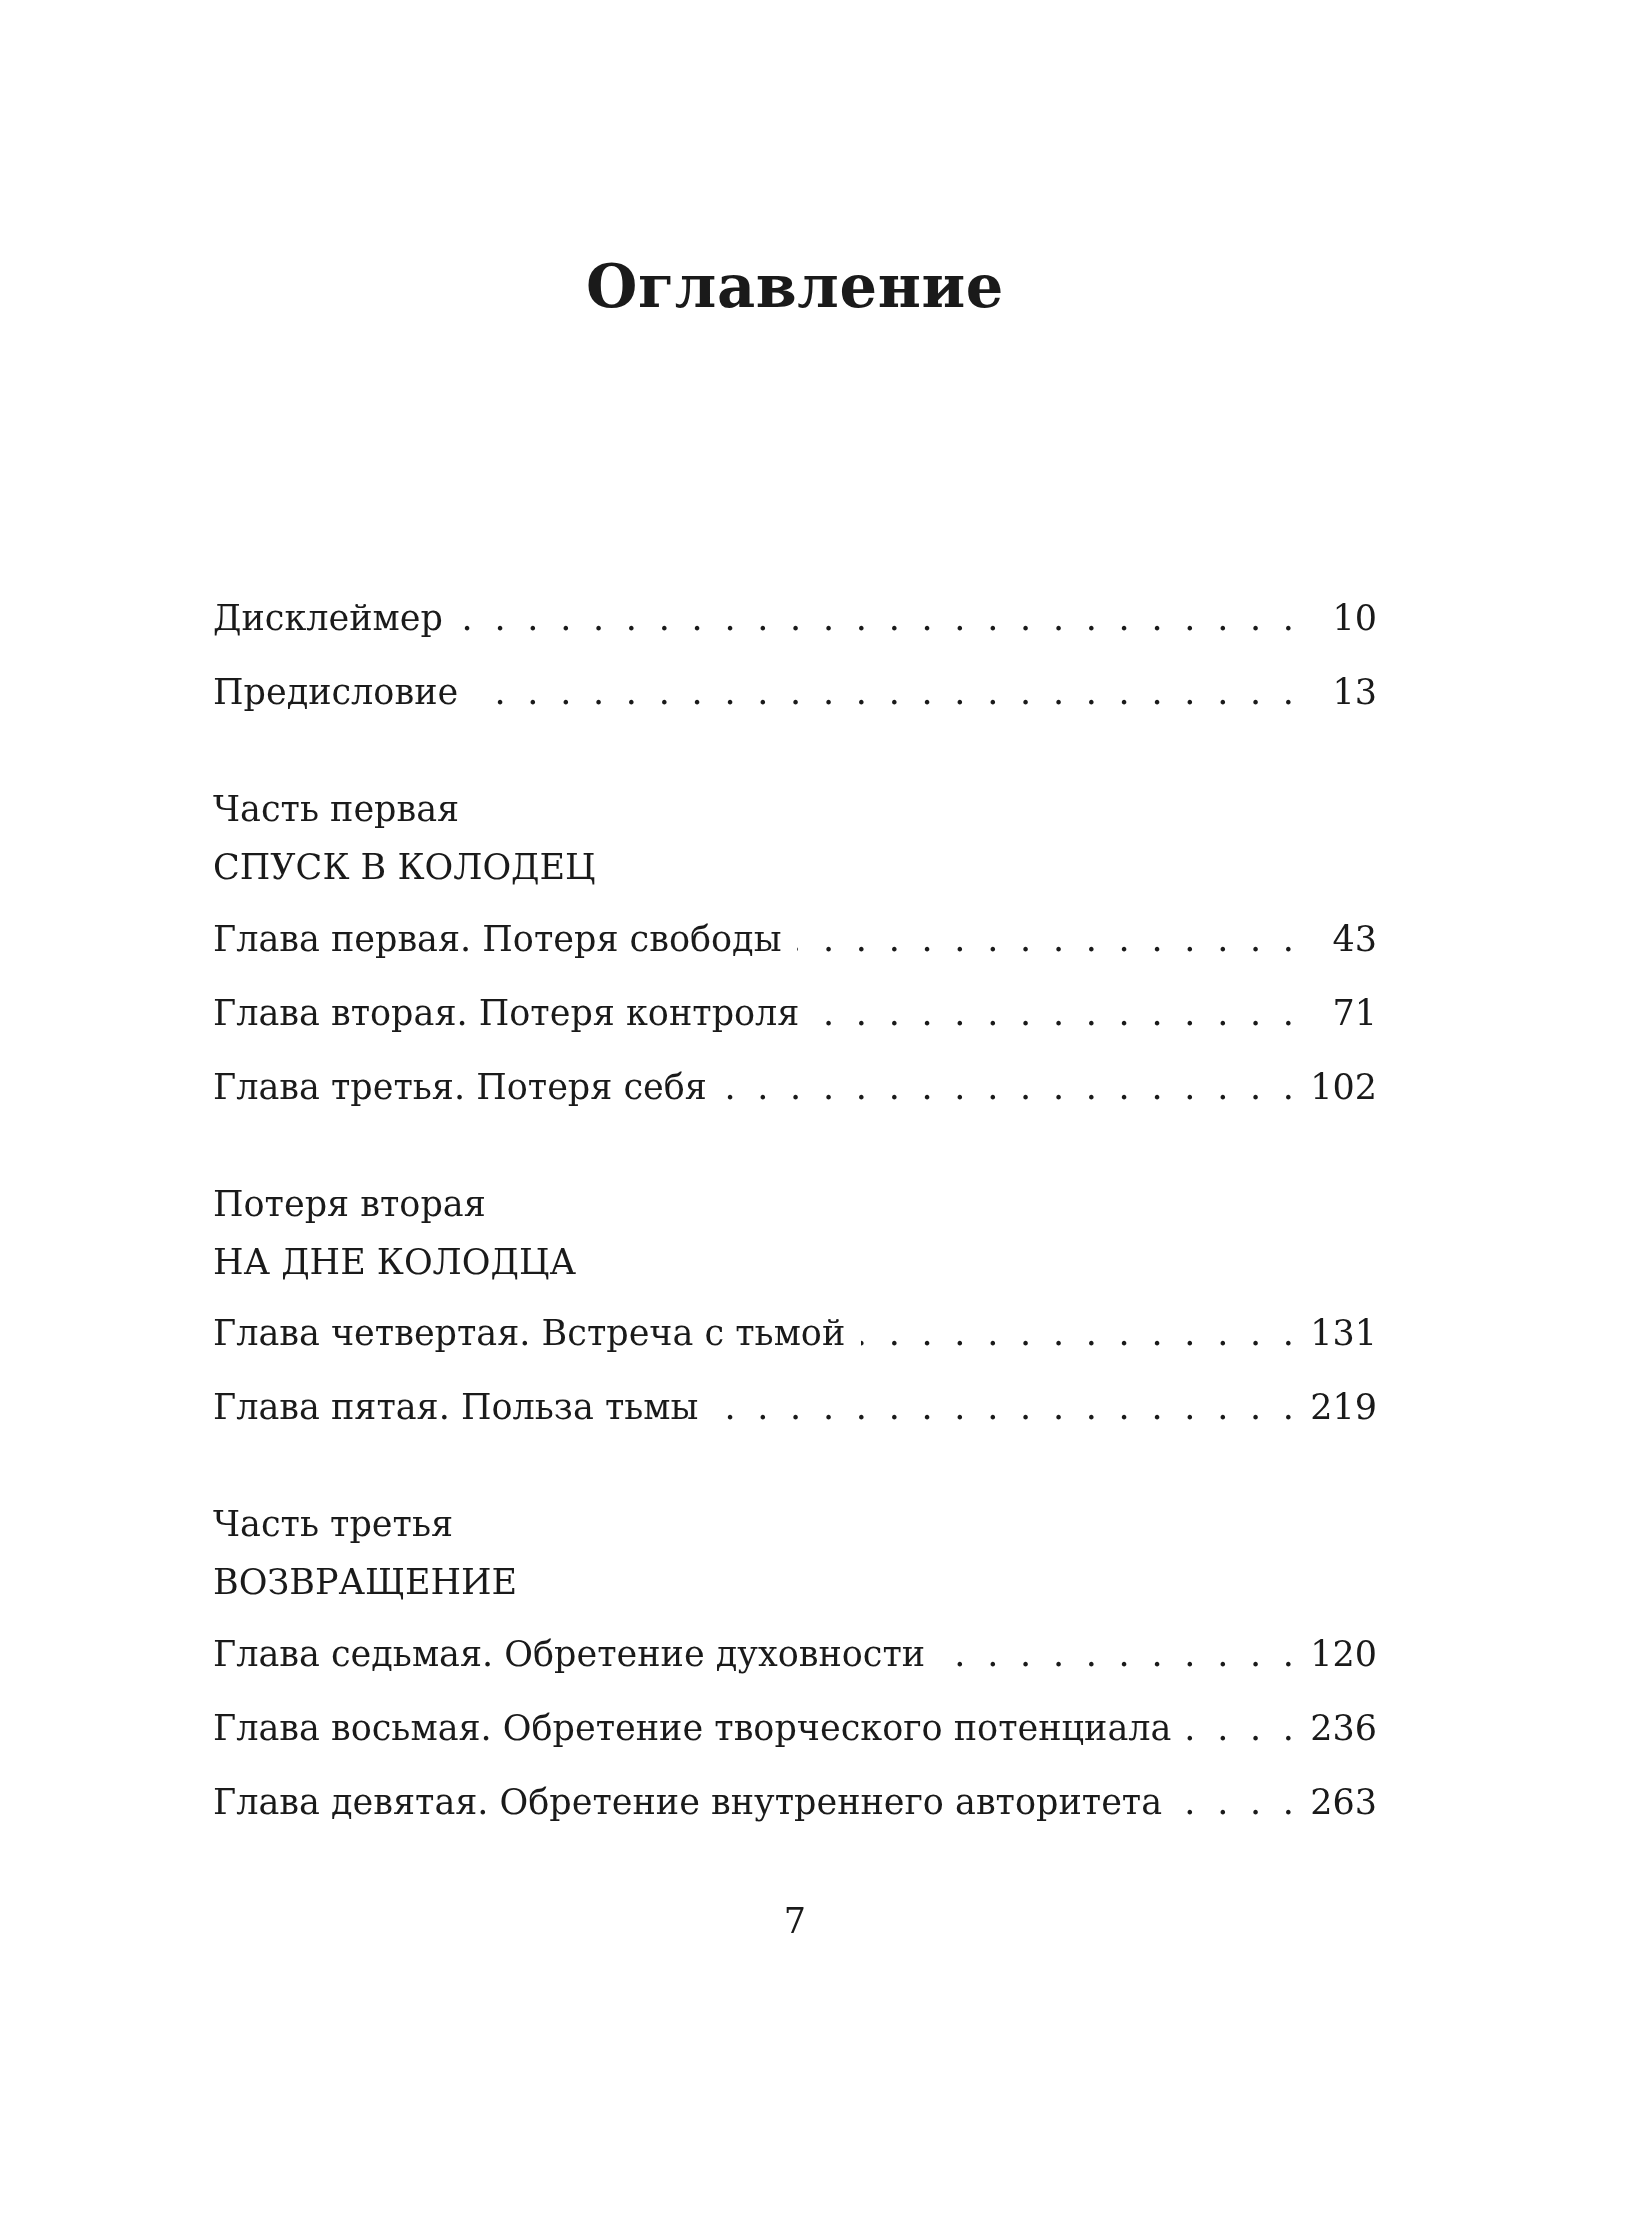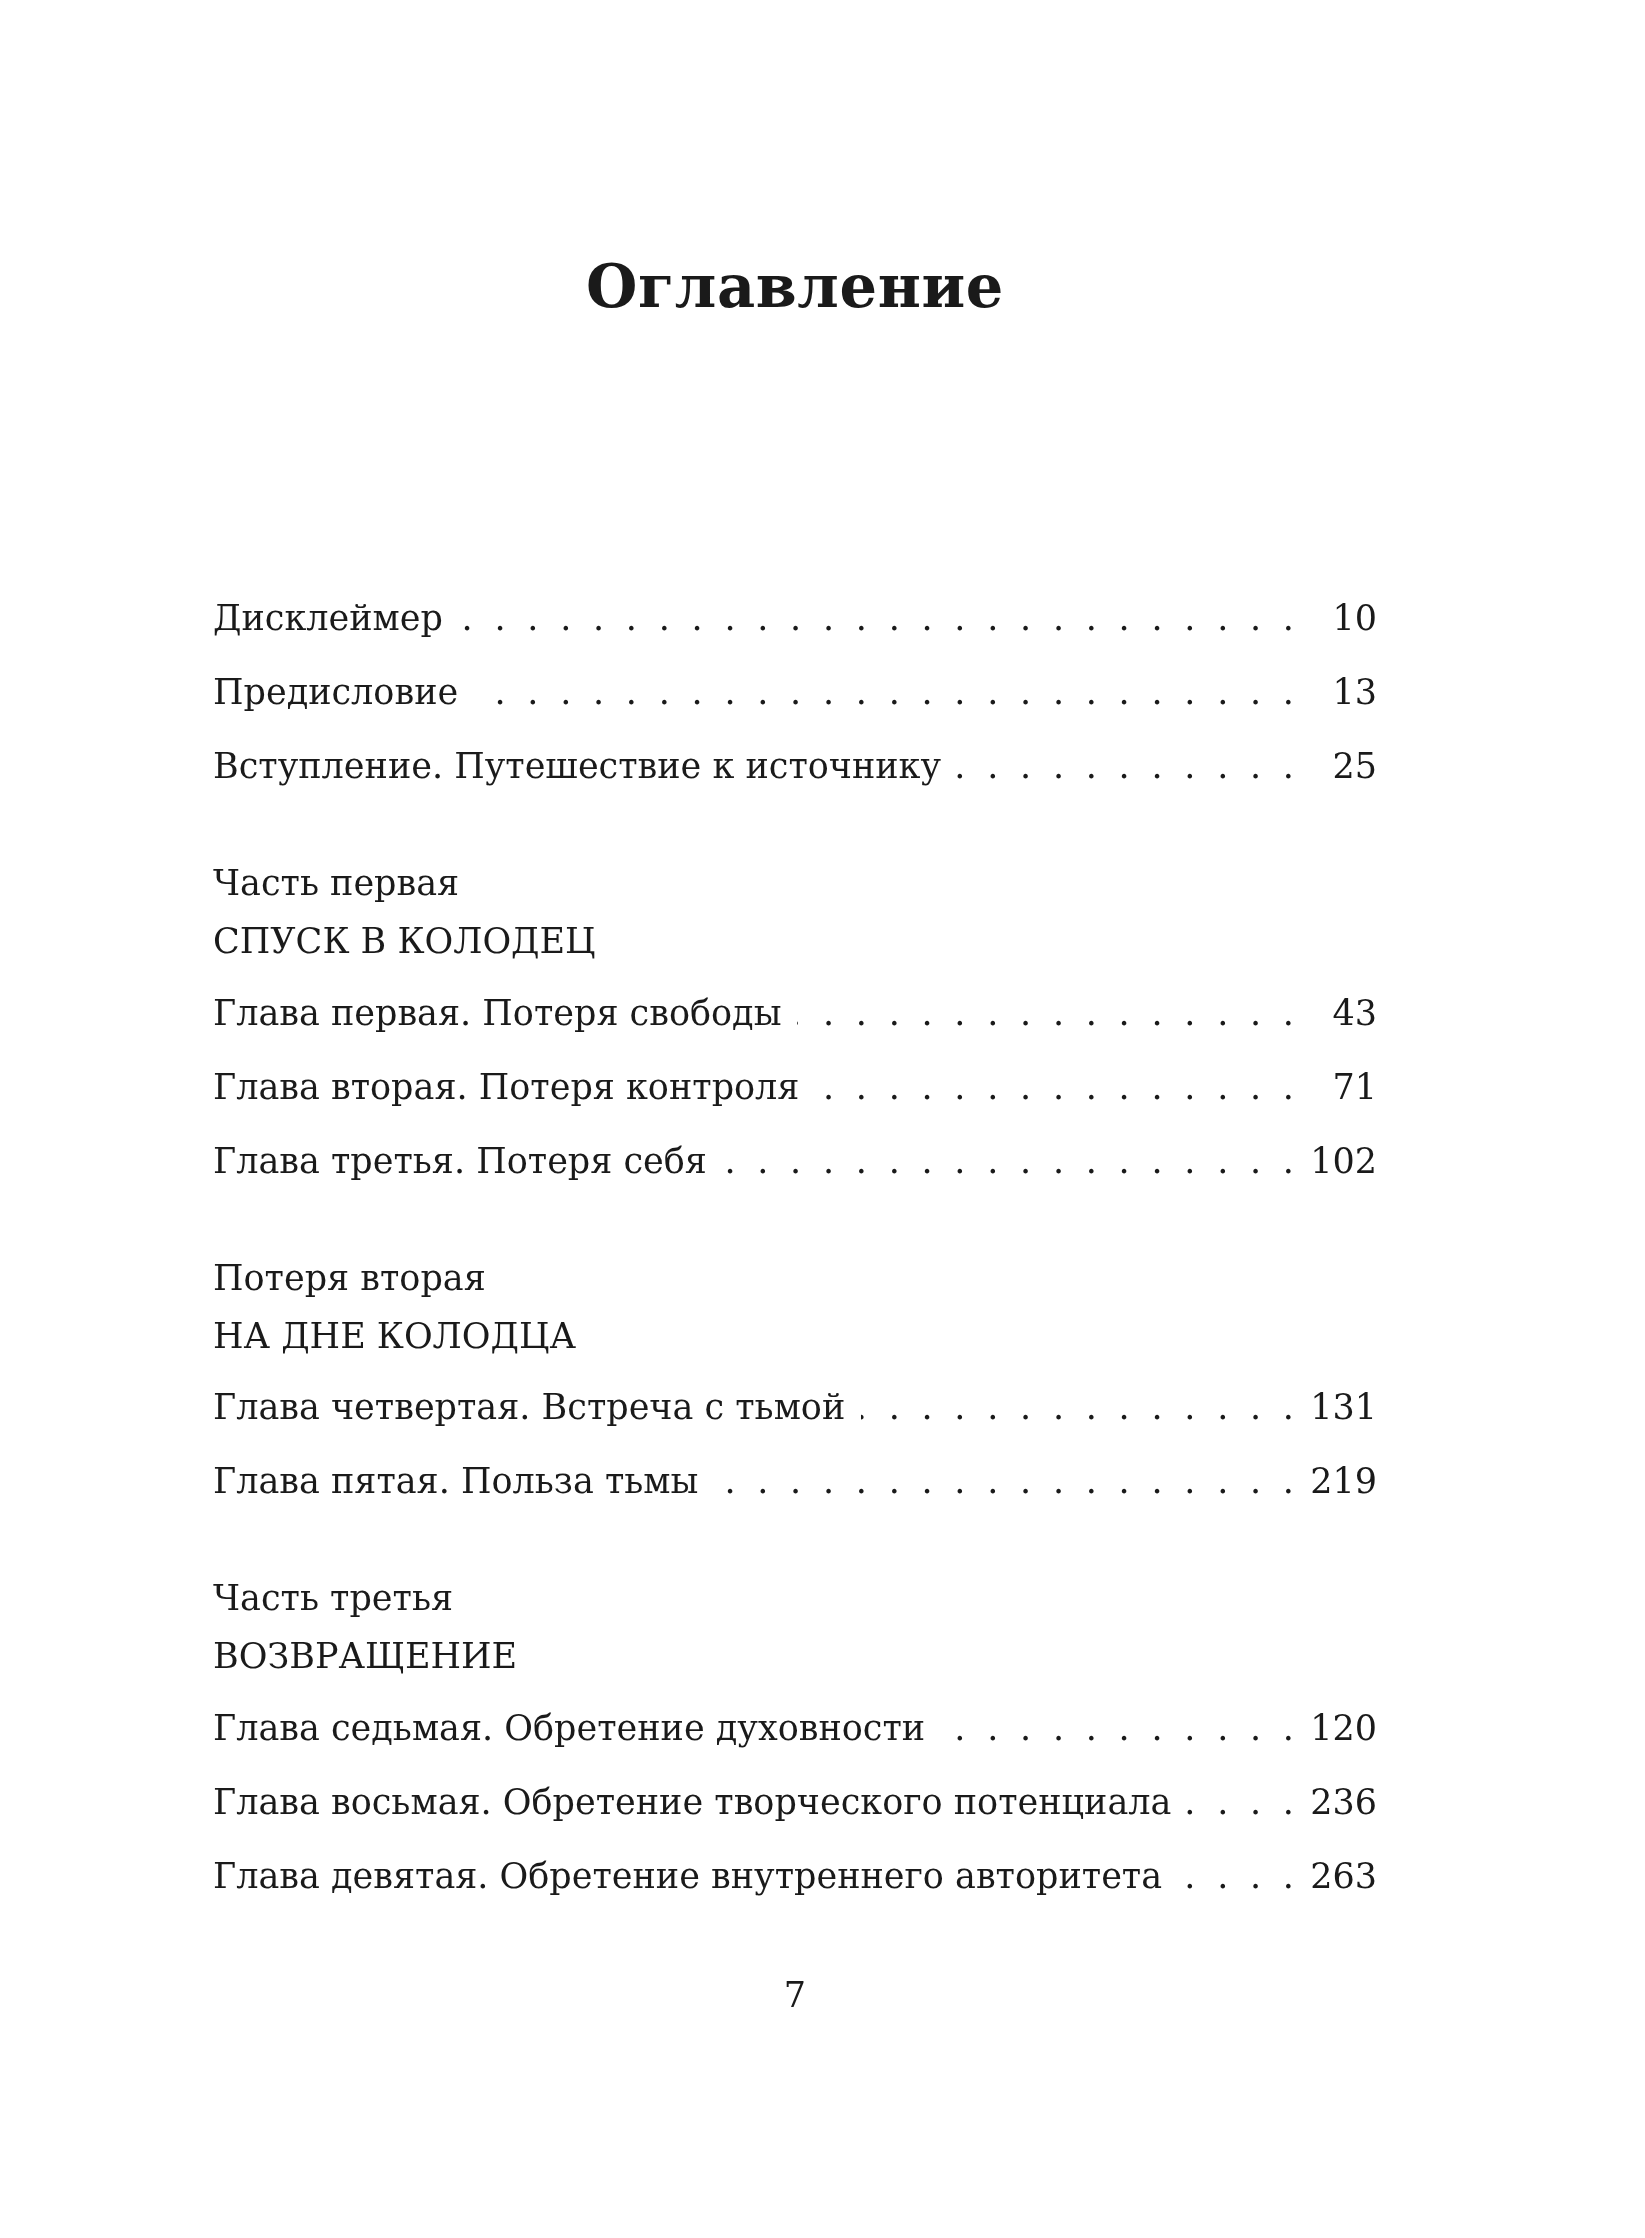--- a/index.html
+++ b/index.html
@@ -86,25 +86,20 @@
       <div class="toc-row">
         <span class="toc-label">Дисклеймер</span>
         <span class="toc-dots" aria-hidden="true"><span class="dots-inner"></span></span>
         <span class="toc-page-num">10</span>
       </div>
       <div class="toc-row">
         <span class="toc-label">Предисловие</span>
         <span class="toc-dots" aria-hidden="true"><span class="dots-inner"></span></span>
         <span class="toc-page-num">13</span>
       </div>
-      <div class="toc-row">
-        <span class="toc-label">Вступление. Путешествие к источнику</span>
-        <span class="toc-dots" aria-hidden="true"><span class="dots-inner"></span></span>
-        <span class="toc-page-num">25</span>
-      </div>
     </div>
 
     <div class="part-heading">
       <div class="part-label">Часть первая</div>
       <div class="part-title">СПУСК В КОЛОДЕЦ</div>
     </div>
 
     <div class="toc-group">
       <div class="toc-row">
         <span class="toc-label">Глава первая. Потеря свободы</span>

